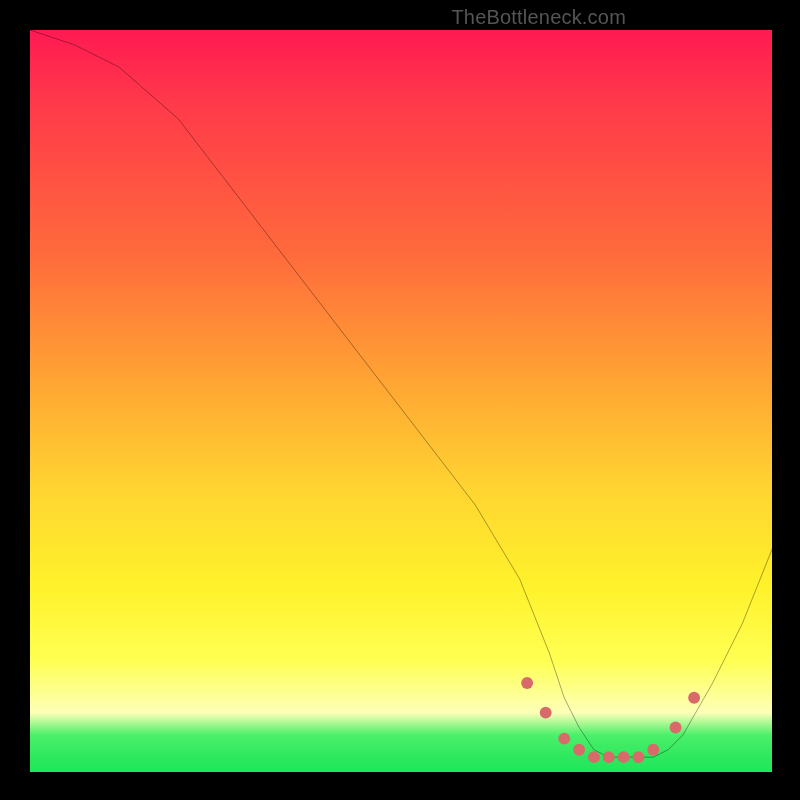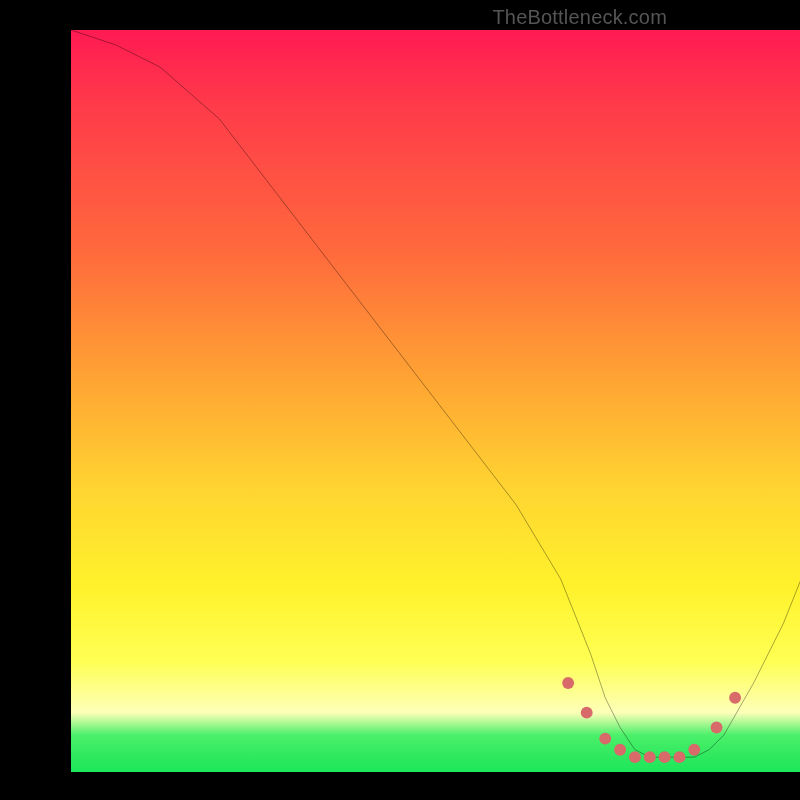--- a/index.html
+++ b/index.html
@@ -9,21 +9,20 @@
     height: 800px;
     background: #000;
     overflow: hidden;
     font-family: Arial, Helvetica, sans-serif;
   }
   .stage {
     position: relative;
     width: 636px;
     height: 800px;
     background: #000;
-    margin-left: 41px;
   }
   .watermark {
     position: absolute;
     top: 6px;
     right: 10px;
     color: #555;
     font-size: 20px;
     font-weight: 500;
     letter-spacing: 0.2px;
     z-index: 5;

